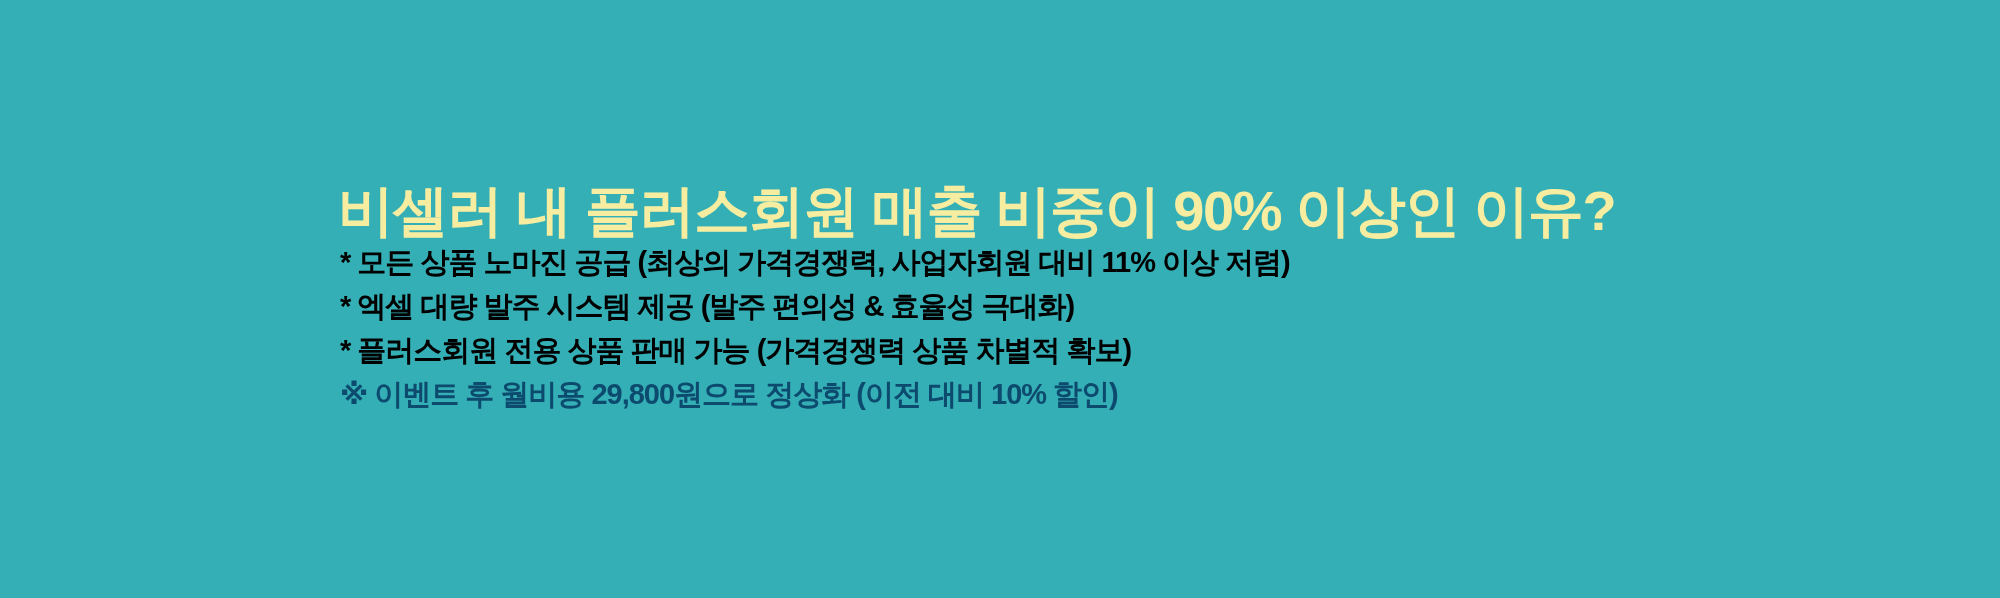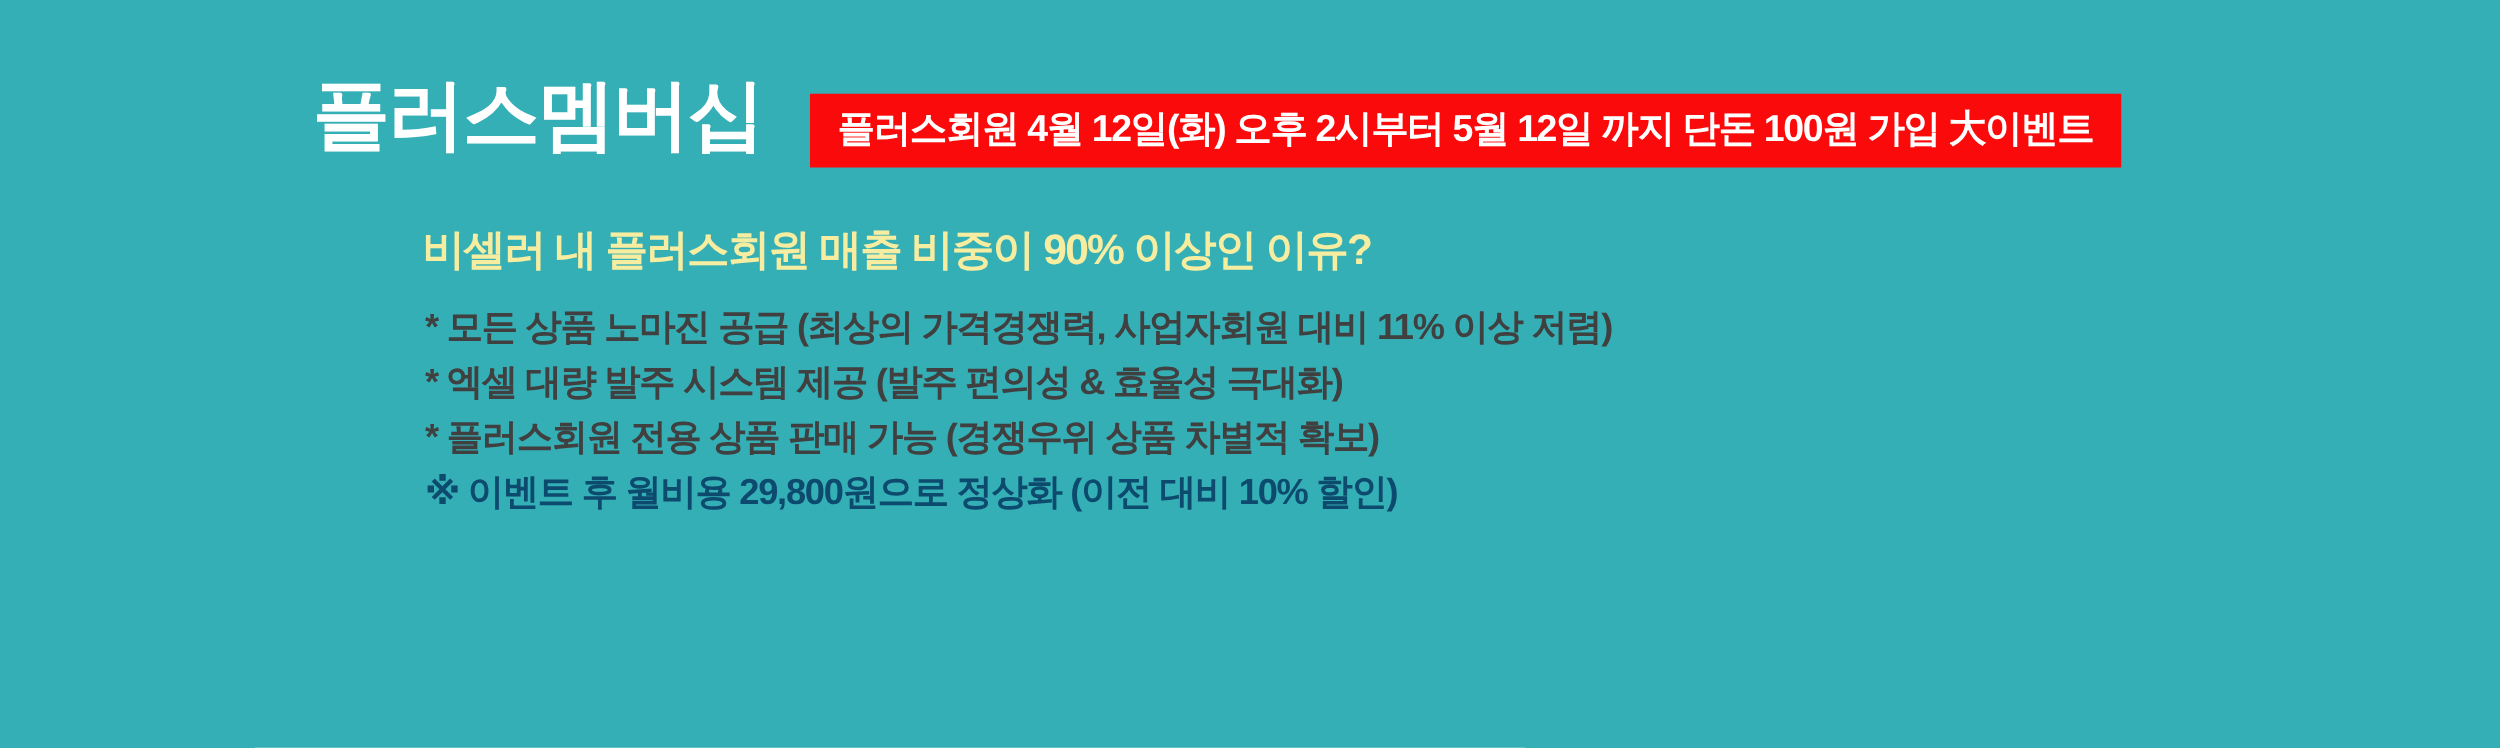--- a/index.html
+++ b/index.html
@@ -50,63 +50,59 @@
     line-height: 1;
     padding: 14px 22px 15px 22px;
     white-space: nowrap;
   }
 
   
   .headline {
     position: absolute;
     left: 338px;
     top: 183px;
-    font-size: 34px;
+    font-size: 56px;
     font-weight: bold;
     color: #f6eda0;
     letter-spacing: -1.4px;
     line-height: 1;
     white-space: nowrap;
   }
 
   
   .bullets {
     position: absolute;
     left: 340px;
     top: 248px;
   }
 
   .bullet-line {
     font-size: 29px;
     font-weight: bold;
-    color: #404040;
+    color: #000000;
     letter-spacing: -1px;
     line-height: 1;
     margin-bottom: 15px;
     white-space: nowrap;
   }
 
   .bullet-line.note {
     color: #0c4a6e;
     margin-top: 7px;
     margin-bottom: 0;
   }
 </style>
 </head>
 <body>
 
 <div class="banner">
 
-  <div class="title-row">
-    <div class="brand-title">플러스멤버십</div>
-    <div class="event-ribbon">플러스회원 4월 12일(화) 오후 2시부터 5월 12일 까지 단돈 100원 가입 大이벤트</div>
-  </div>
 
   <div class="headline">비셀러 내 플러스회원 매출 비중이 90% 이상인 이유?</div>
 
   <div class="bullets">
     <div class="bullet-line">* 모든 상품 노마진 공급 (최상의 가격경쟁력, 사업자회원 대비 11% 이상 저렴)</div>
     <div class="bullet-line">* 엑셀 대량 발주 시스템 제공 (발주 편의성 &amp; 효율성 극대화)</div>
-    <div class="bullet-line">* 플러스회원 전용 상품 판매 가능 (경쟁우위 상품 차별적 확보)</div>
+    <div class="bullet-line">* 플러스회원 전용 상품 판매 가능 (가격경쟁력 상품 차별적 확보)</div>
     <div class="bullet-line note">※ 이벤트 후 월비용 29,800원으로 정상화 (이전 대비 10% 할인)</div>
   </div>
 
 </div>
 
 </body></html>

